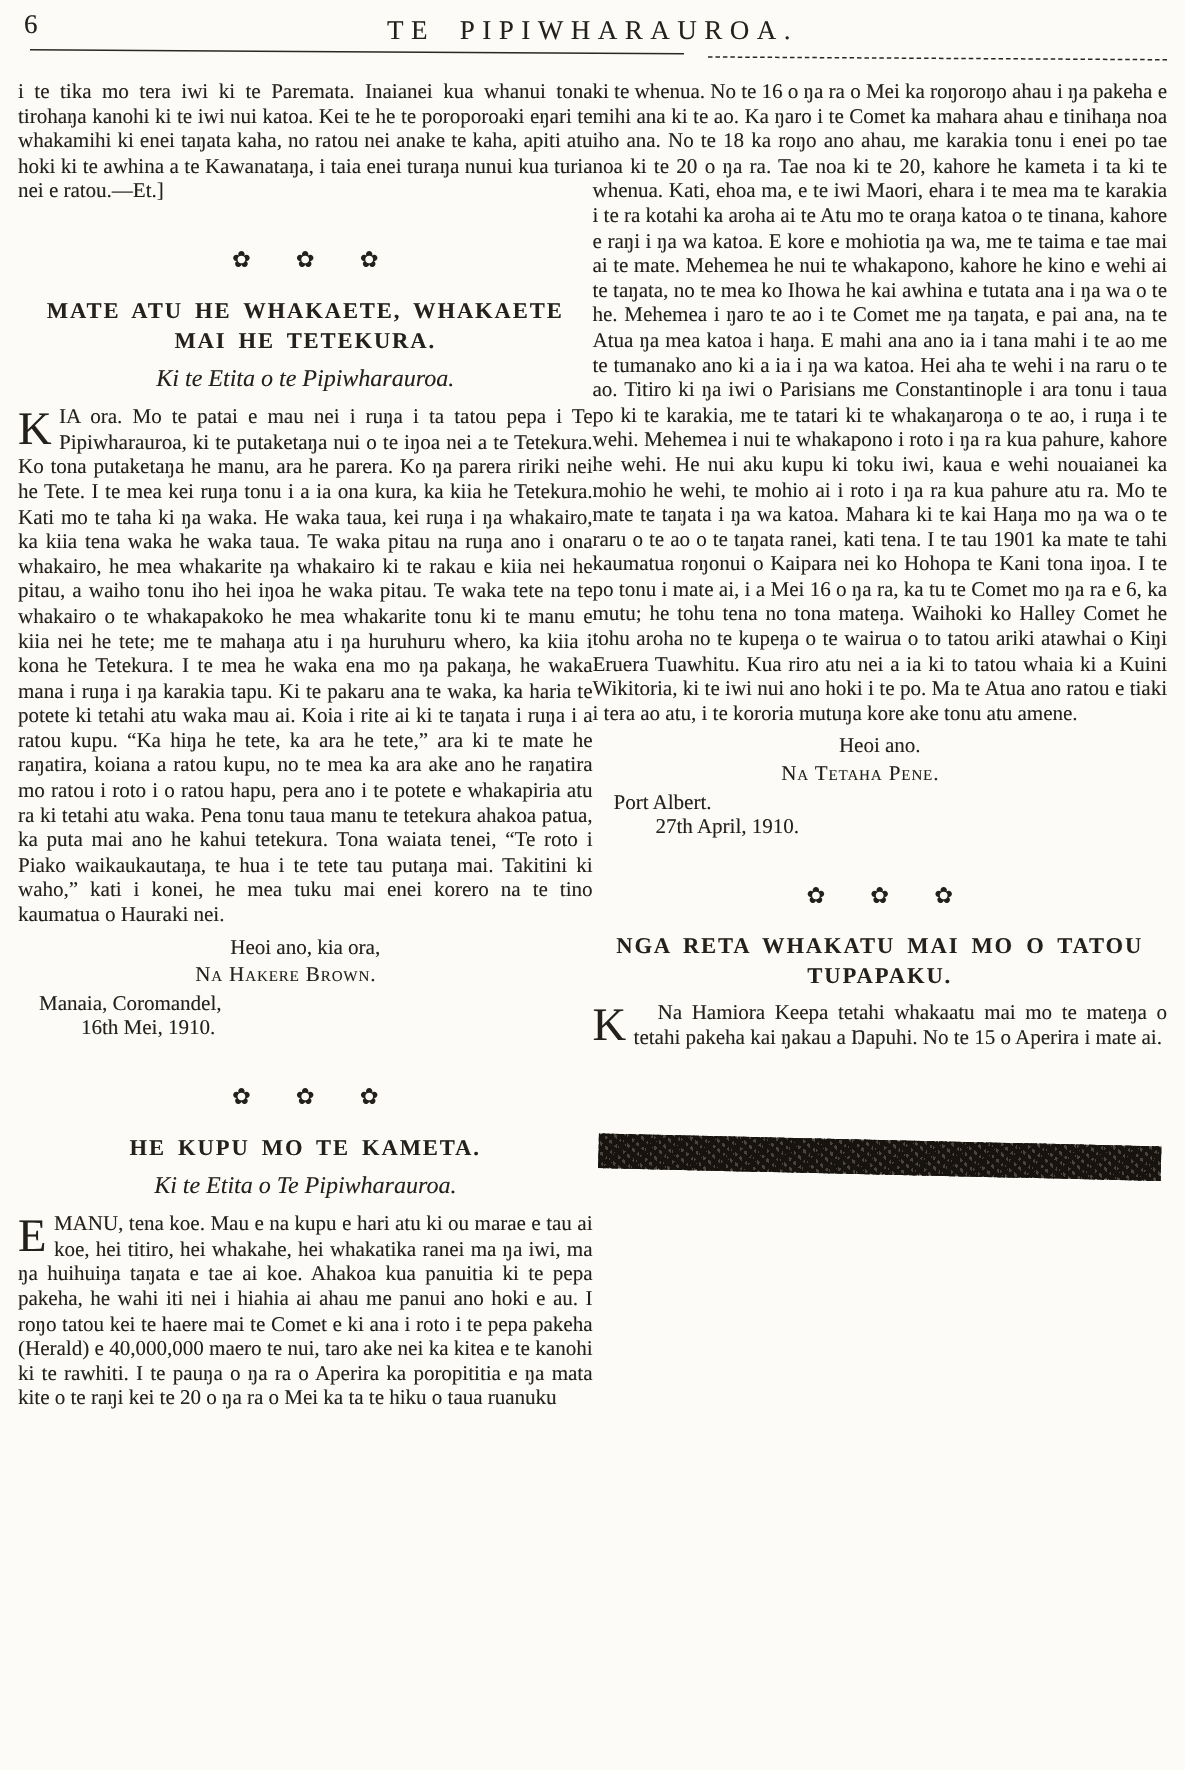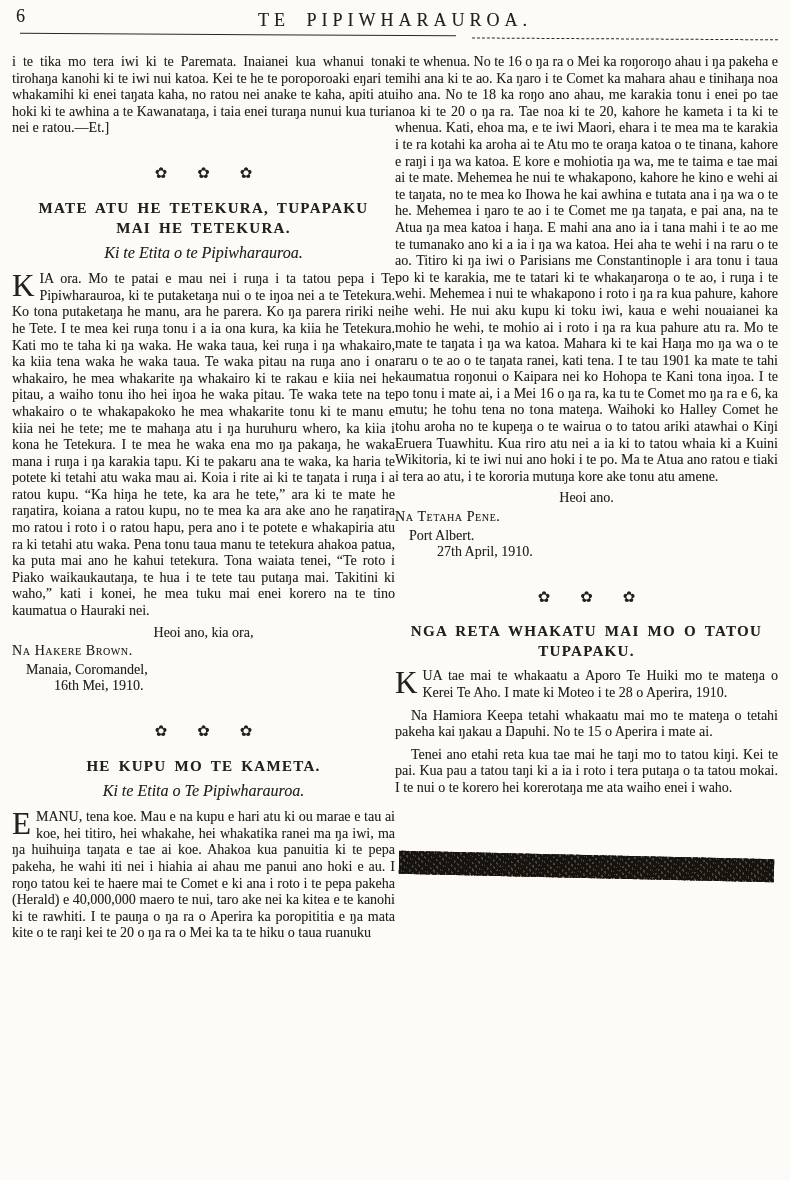--- a/index.html
+++ b/index.html
@@ -70,21 +70,21 @@
   }
   
   .dropcap{
     float:left;
     font-size:31px;line-height:27px;
     padding:1px 5px 0 0;
   }
   
   .closing{text-align:center;margin:5px 0 2px 0;font-family:Liberation Serif, serif;}
   .signature{
-    text-align:left;
+    text-align:center;
     font-variant:small-caps;
     letter-spacing:.6px;
     margin:2px 26px 2px 0;
   }
   .place{margin:2px 0 0 14px;text-align:left;}
   .dateline{margin:0 0 0 42px;text-align:left;}
   
   .band{
     height:23px;
     margin:58px 4px 0 4px;
@@ -113,21 +113,21 @@
   <main class="columns">
 
     <section class="col">
 
       <p class="para">i te tika mo tera iwi ki te Paremata.  Inaianei kua whanui tona tirohaŋa kanohi ki te iwi nui katoa.  Kei te he te poroporoaki eŋari te whakamihi ki enei taŋata kaha, no ratou nei anake te kaha, apiti atu hoki ki te awhina a te Kawanataŋa, i taia enei turaŋa nunui kua turia nei e ratou.—Et.]</p>
 
       <div class="ornament">
         <span class="fl">✿</span><span class="fl">✿</span><span class="fl">✿</span>
       </div>
 
-      <h2 class="headline">MATE ATU HE TETEKURA, TUPAPAKU MAI HE TETEKURA.</h2>
+      <h2 class="headline">MATE ATU HE WHAKAETE, WHAKAETE MAI HE TETEKURA.</h2>
       <h3 class="subhead">Ki te Etita o te Pipiwharauroa.</h3>
 
       <p class="para"><span class="dropcap">K</span><span>IA ora.  Mo te patai e mau nei i ruŋa i ta tatou pepa i Te Pipiwharauroa, ki te putaketaŋa nui o te iŋoa nei a te Tetekura.  Ko tona putaketaŋa he manu, ara he parera.  Ko ŋa parera ririki nei he Tete.  I te mea kei ruŋa tonu i a ia ona kura, ka kiia he Tetekura.  Kati mo te taha ki ŋa waka.  He waka taua, kei ruŋa i ŋa whakairo, ka kiia tena waka he waka taua.  Te waka pitau na ruŋa ano i ona whakairo, he mea whakarite ŋa whakairo ki te rakau e kiia nei he pitau, a waiho tonu iho hei iŋoa he waka pitau.  Te waka tete na te whakairo o te whakapakoko he mea whakarite tonu ki te manu e kiia nei he tete; me te mahaŋa atu i ŋa huruhuru whero, ka kiia i kona he Tetekura.  I te mea he waka ena mo ŋa pakaŋa, he waka mana i ruŋa i ŋa karakia tapu.  Ki te pakaru ana te waka, ka haria te potete ki tetahi atu waka mau ai.  Koia i rite ai ki te taŋata i ruŋa i a ratou kupu. “Ka hiŋa he tete, ka ara he tete,” ara ki te mate he raŋatira, koiana a ratou kupu, no te mea ka ara ake ano he raŋatira mo ratou i roto i o ratou hapu, pera ano i te potete e whakapiria atu ra ki tetahi atu waka.  Pena tonu taua manu te tetekura ahakoa patua, ka puta mai ano he kahui tetekura.  Tona waiata tenei, “Te roto i Piako waikaukautaŋa, te hua i te tete tau putaŋa mai. Takitini ki waho,” kati i konei, he mea tuku mai enei korero na te tino kaumatua o Hauraki nei.</span></p>
 
       <p class="closing">Heoi ano, kia ora,</p>
       <p class="signature">Na Hakere Brown.</p>
       <p class="place">Manaia, Coromandel,</p>
       <p class="dateline">16th Mei, 1910.</p>
 
       <div class="ornament">
@@ -149,23 +149,22 @@
       <p class="signature">Na Tetaha Pene.</p>
       <p class="place">Port Albert.</p>
       <p class="dateline">27th April, 1910.</p>
 
       <div class="ornament">
         <span class="fl">✿</span><span class="fl">✿</span><span class="fl">✿</span>
       </div>
 
       <h2 class="headline">NGA RETA WHAKATU MAI MO O TATOU TUPAPAKU.</h2>
 
-      <p class="para"><span class="dropcap">K</span><span>UA tae mai te whakaatu a Aporo Te Huiki mo te mateŋa o Kerei Te Aho.  I mate ki Moteo i te 28 o Aperira, 1910.</span></p>
+      <p class="para"><span class="dropcap">K</span></p>
 
       <p class="para indent">Na Hamiora Keepa tetahi whakaatu mai mo te mateŋa o tetahi pakeha kai ŋakau a Ŋapuhi.  No te 15 o Aperira i mate ai.</p>
-      <p class="para indent">Tenei ano etahi reta kua tae mai he taŋi mo to tatou kiŋi.  Kei te pai.  Kua pau a tatou taŋi ki a ia i roto i tera putaŋa o ta tatou mokai.  I te nui o te korero hei korerotaŋa me ata waiho enei i waho.</p>
 
       <div class="band"></div>
 
     </section>
 
   </main>
 </div>
 
 </body></html>

